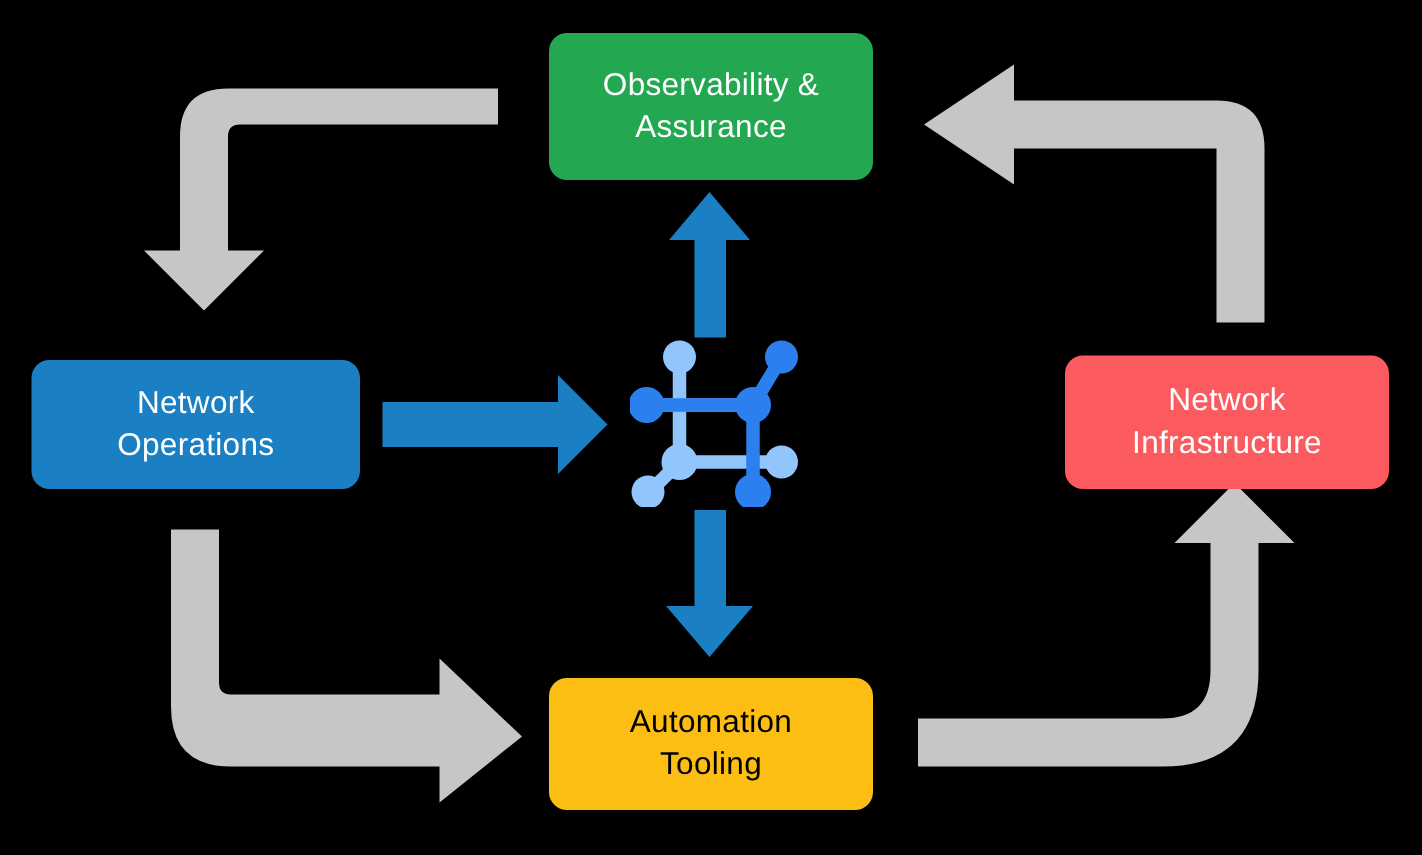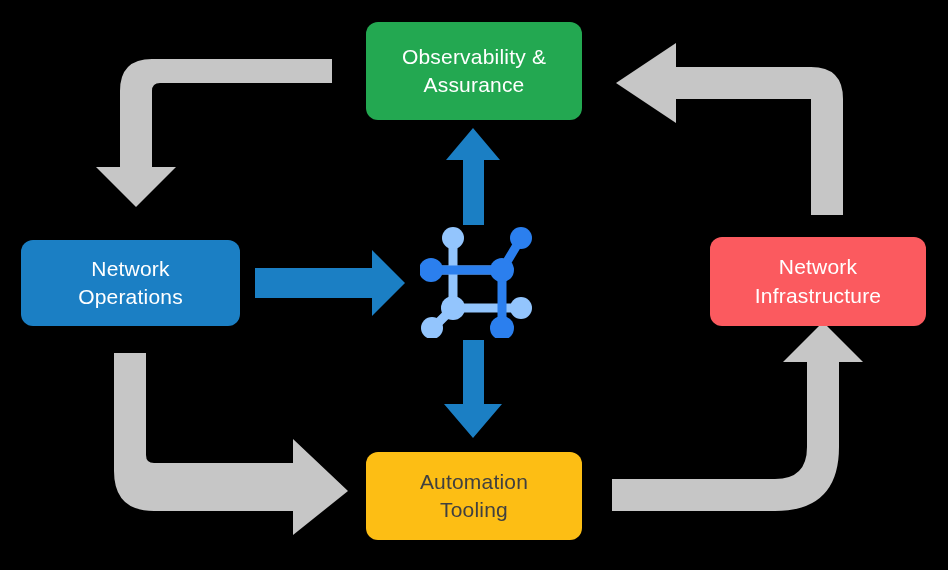--- a/index.html
+++ b/index.html
@@ -158,16 +158,16 @@
 
   <div class="node-box" id="box-observability" style="background: rgb(35, 168, 81); color: rgb(255, 255, 255);">Observability &amp;
 Assurance</div>
 
   <div class="node-box" id="box-operations" style="background: rgb(27, 127, 196); color: rgb(255, 255, 255);">Network
 Operations</div>
 
   <div class="node-box" id="box-infrastructure" style="background: rgb(251, 90, 95); color: rgb(255, 255, 255);">Network
 Infrastructure</div>
 
-  <div class="node-box" id="box-automation" style="background: rgb(253, 190, 20); color: #404040;">Automation
+  <div class="node-box" id="box-automation" style="background: rgb(253, 190, 20); color: #000000;">Automation
 Tooling</div>
 
 </div>
 
 </body></html>

